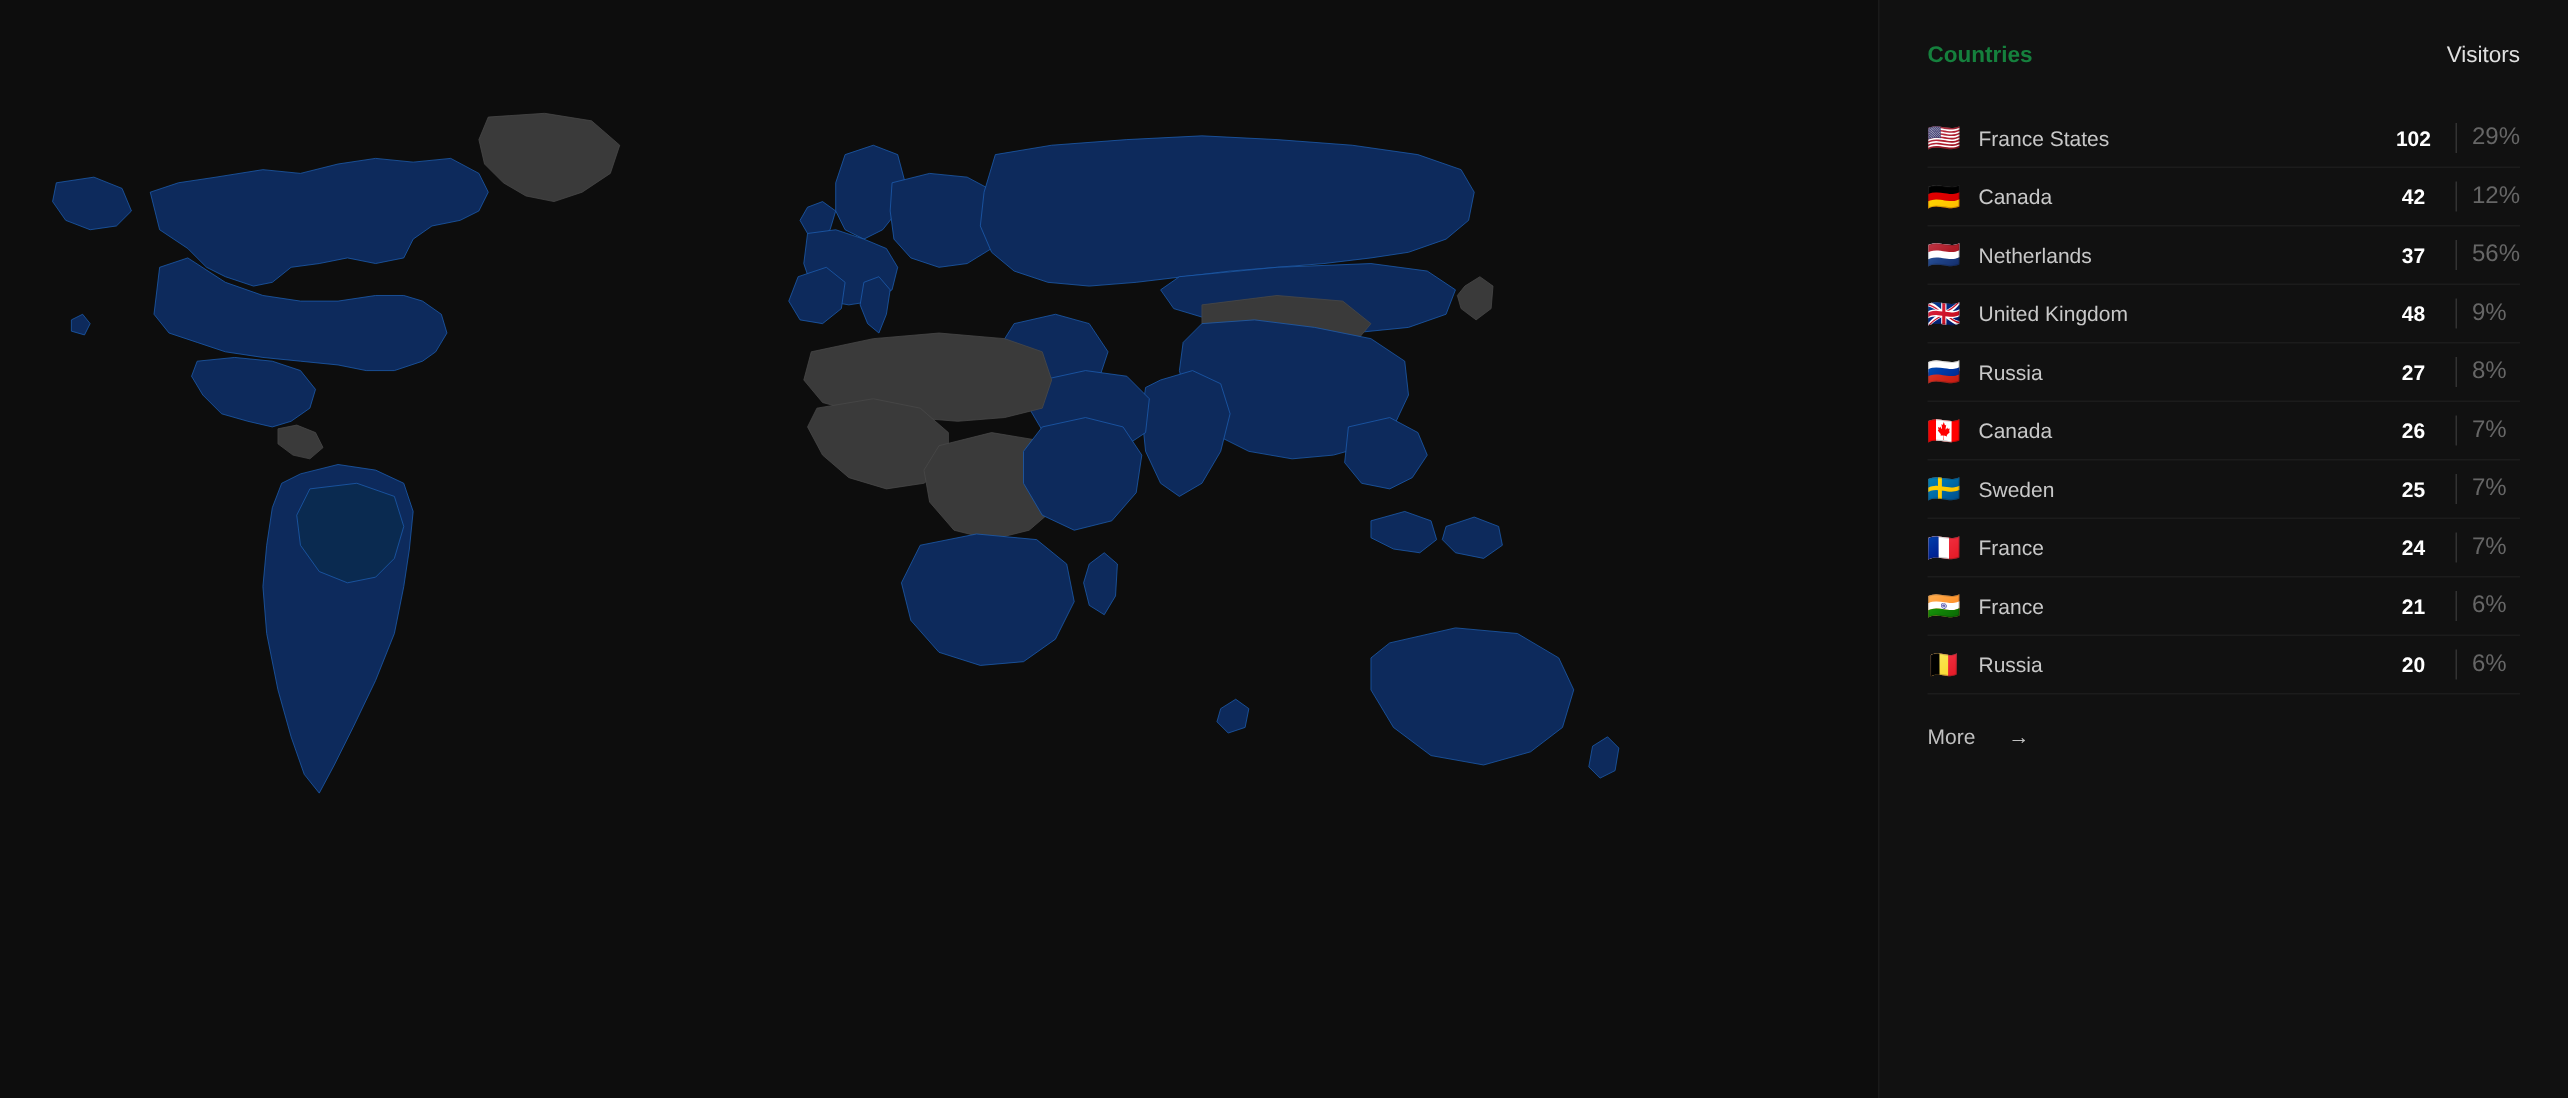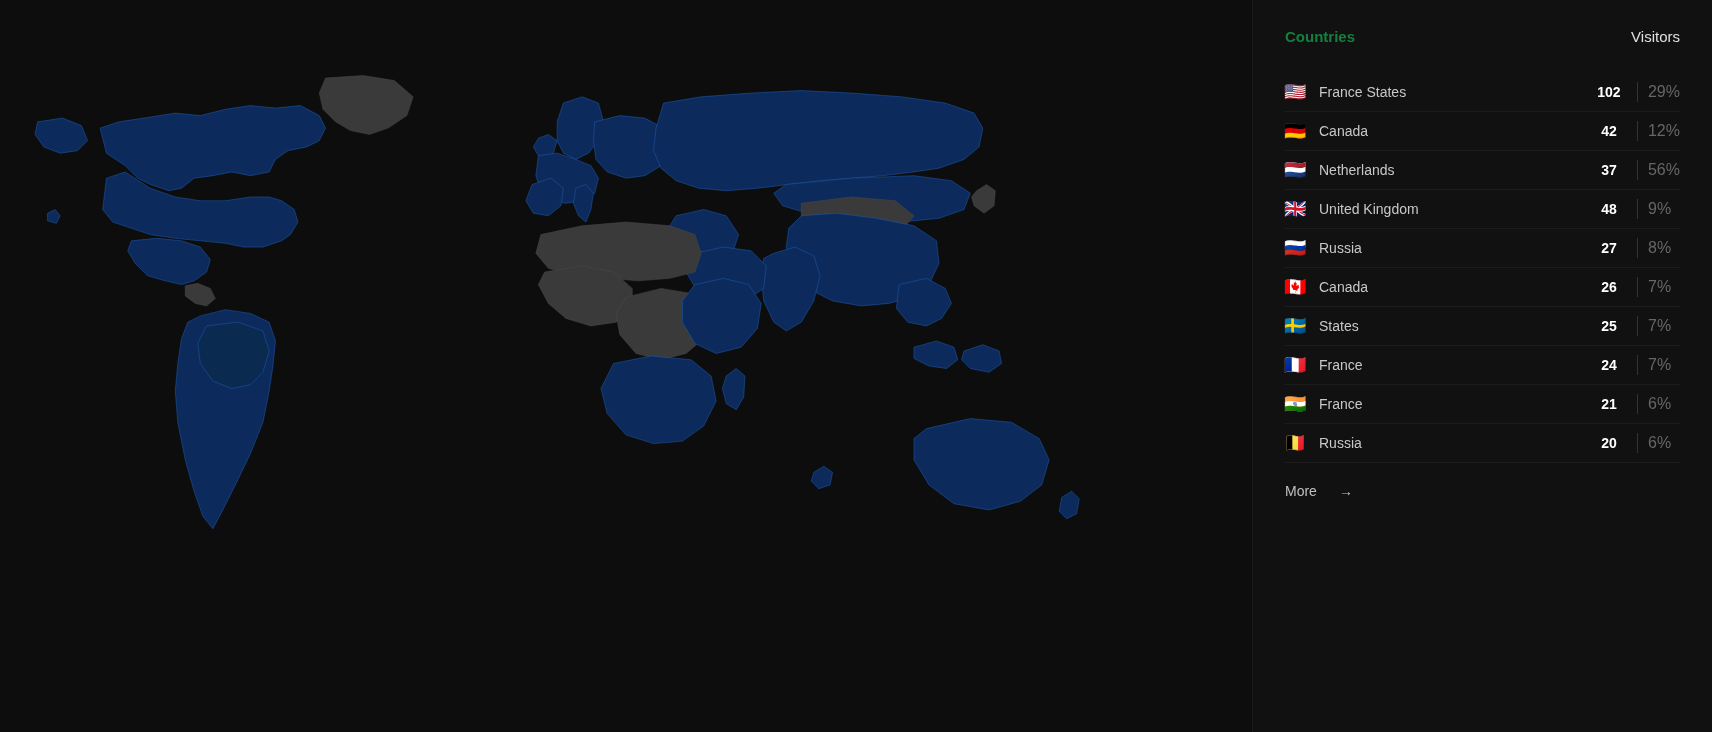--- a/index.html
+++ b/index.html
@@ -226,21 +226,21 @@
   </div>
       <div class="country-row">
     <span class="country-flag">🇨🇦</span>
     <span class="country-name">Canada</span>
     <span class="country-count">26</span>
     <div class="divider-line"></div>
     <span class="country-pct">7%</span>
   </div>
       <div class="country-row">
     <span class="country-flag">🇸🇪</span>
-    <span class="country-name">States</span>
+    <span class="country-name">Sweden</span>
     <span class="country-count">25</span>
     <div class="divider-line"></div>
     <span class="country-pct">7%</span>
   </div>
       <div class="country-row">
     <span class="country-flag">🇫🇷</span>
     <span class="country-name">France</span>
     <span class="country-count">24</span>
     <div class="divider-line"></div>
     <span class="country-pct">7%</span>

